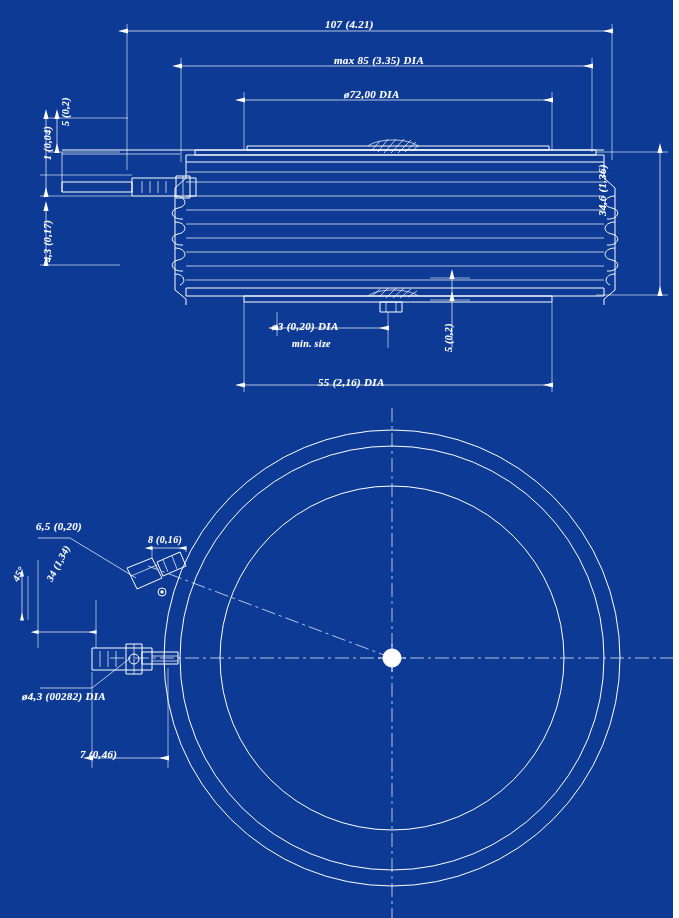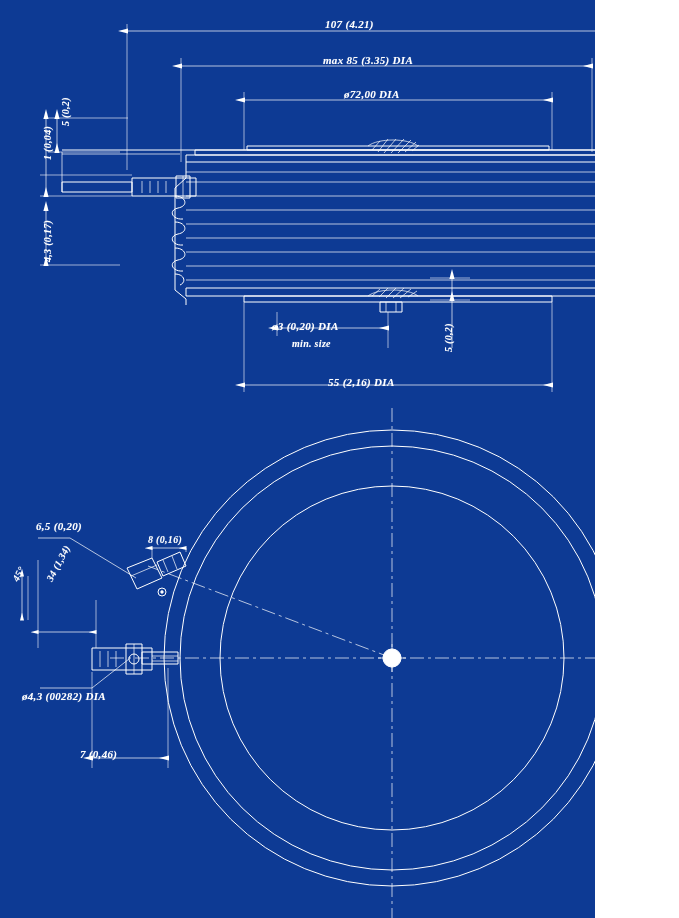--- a/index.html
+++ b/index.html
@@ -5,21 +5,21 @@
   html, body {
     margin: 0;
     padding: 0;
     background: #ffffff;
   }
   body {
     font-family: "Liberation Sans", sans-serif;
   }
   #sheet {
     position: relative;
-    width: 595px;
+    width: 673px;
     height: 918px;
     background: #0d3a94;
     overflow: hidden;
   }
   #sheet svg {
     position: absolute;
     left: 0;
     top: 0;
   }
   .dim-label {
@@ -214,32 +214,32 @@
     <line class="ext" x1="92" y1="672" x2="92" y2="768"></line>
     <line class="ext" x1="168" y1="668" x2="168" y2="768"></line>
     <line class="thin" x1="92" y1="758" x2="168" y2="758" marker-start="url(#ar)" marker-end="url(#ar)"></line>
 
     <line class="thin" x1="152" y1="548" x2="186" y2="548" marker-start="url(#arS)" marker-end="url(#arS)"></line>
     <line class="ext" x1="152" y1="548" x2="152" y2="558"></line>
     <line class="ext" x1="186" y1="548" x2="186" y2="552"></line>
   </svg>
 
   <div class="dim-label" style="left:325px; top:18px;">107 (4.21)</div>
-  <div class="dim-label" style="left:323px; top:54px;">max 85 (3.35) DIA</div>
+  <div class="dim-label" style="left:334px; top:54px;">max 85 (3.35) DIA</div>
   <div class="dim-label" style="left:344px; top:88px;">ø72,00 DIA</div>
 
   <div class="dim-label" style="left:596px; top:216px; transform: rotate(-90deg); transform-origin: left top;">34,6 (1,36)</div>
 
   <div class="dim-label small" style="left:60px; top:126px; transform: rotate(-90deg); transform-origin: left top;">5 (0,2)</div>
   <div class="dim-label small" style="left:42px; top:160px; transform: rotate(-90deg); transform-origin: left top;">1 (0,04)</div>
   <div class="dim-label small" style="left:42px; top:262px; transform: rotate(-90deg); transform-origin: left top;">4,3 (0,17)</div>
 
   <div class="dim-label" style="left:272px; top:320px;">ø3 (0,20) DIA</div>
   <div class="dim-label small" style="left:292px; top:338px;font-style:italic;">min. size</div>
-  <div class="dim-label" style="left:328px; top:376px;text-align:center;">55 (2,16) DIA</div>
+  <div class="dim-label" style="left:318px; top:376px;text-align:center;">55 (2,16) DIA</div>
   <div class="dim-label small" style="left:443px; top:352px; transform: rotate(-90deg); transform-origin: left top;">5 (0,2)</div>
 
   <div class="dim-label" style="left:36px; top:520px;">6,5 (0,20)</div>
   <div class="dim-label small" style="left:148px; top:534px;">8 (0,16)</div>
   <div class="dim-label small" style="left:44px; top:578px; transform: rotate(-62deg); transform-origin: left top;">34 (1,34)</div>
   <div class="dim-label small" style="left:10px; top:578px; transform: rotate(-62deg); transform-origin: left top;">45°</div>
   <div class="dim-label" style="left:22px; top:690px;">ø4,3 (00282) DIA</div>
   <div class="dim-label" style="left:80px; top:748px;">7 (0,46)</div>
 
 </div>

